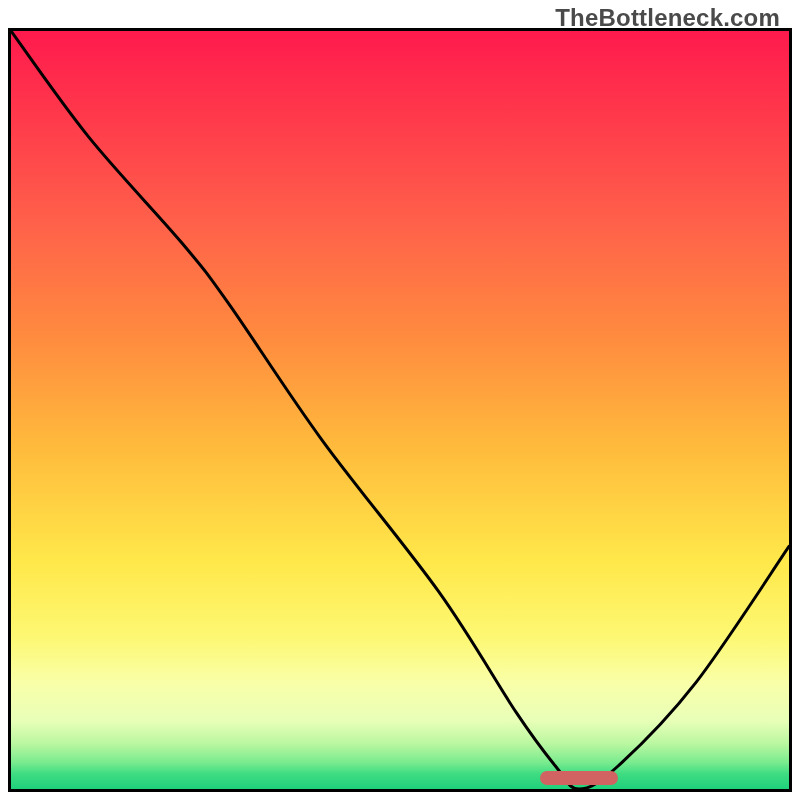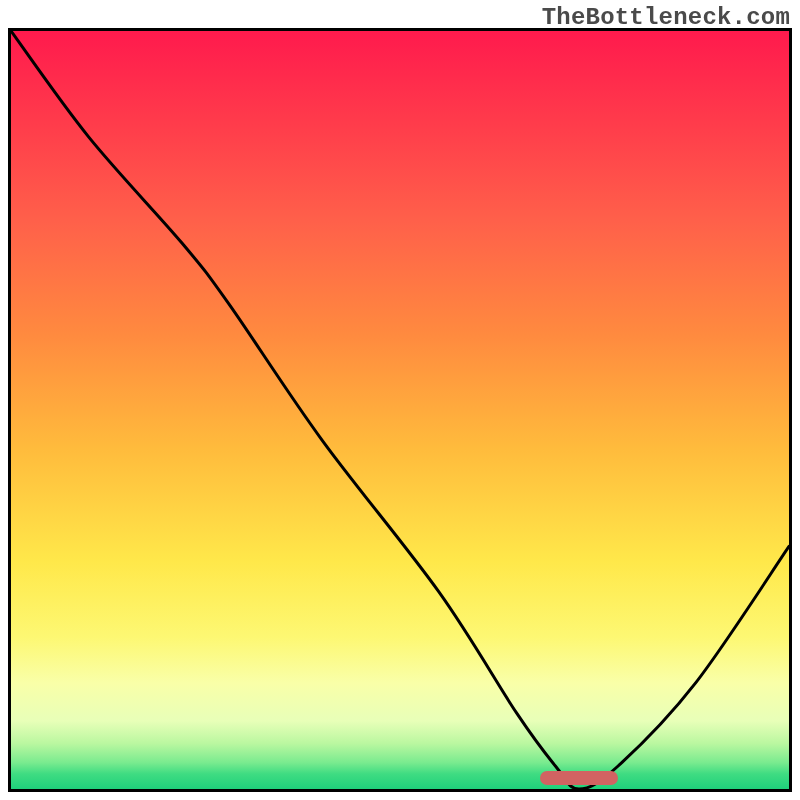--- a/index.html
+++ b/index.html
@@ -12,26 +12,25 @@
     font-family: Arial, Helvetica, sans-serif;
   }
   .frame {
     position: relative;
     width: 800px;
     height: 800px;
   }
   .watermark {
     position: absolute;
     top: 4px;
-    right: 10px;
+    right: 20px;
     font-size: 24px;
     font-weight: 600;
     color: #4a4a4a;
     letter-spacing: 0.2px;
-    font-family: Liberation Mono, monospace;
   }
   .chart-outer {
     position: absolute;
     left: 8px;
     top: 28px;
     width: 784px;
     height: 764px;
     border: 3px solid #000;
     box-sizing: border-box;
   }

